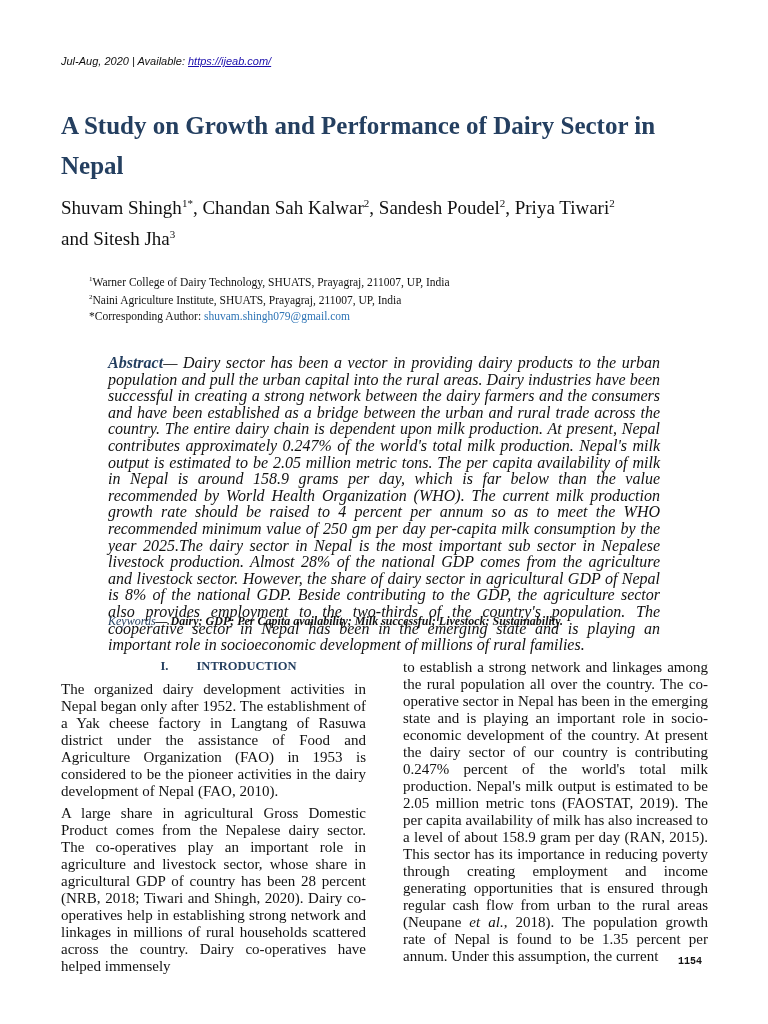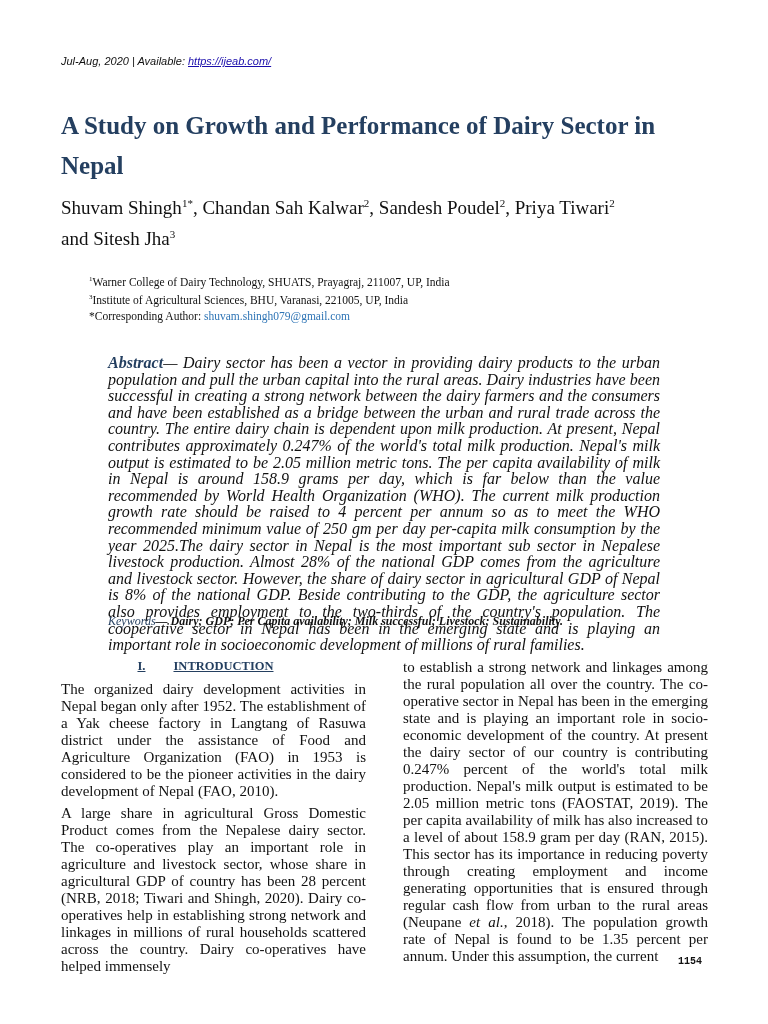--- a/index.html
+++ b/index.html
@@ -10,21 +10,21 @@
   .title { left: 61px; top: 106px; width: 660px; font-family: "Liberation Serif", serif; font-weight: bold; font-size: 25px; line-height: 40px; color: #243f60; }
   .authors { left: 61px; top: 190px; width: 660px; font-family: "Liberation Serif", serif; font-size: 19px; line-height: 27px; color: #111; }
   .authors sup { font-size: 11px; }
   .affil { left: 61px; top: 272px; width: 660px; font-family: Liberation Serif, serif; font-size: 11.5px; line-height: 15.5px; color: #111; margin-left: 28px; }
   .affil sup { font-size: 7px; }
   .affil .email { color: #2e74b5; }
   .abstract { left: 108px; top: 355px; width: 552px; font-family: "Liberation Serif", serif; font-style: italic; font-size: 16px; line-height: 16.6px; text-align: justify; color: #111; }
   .abstract .lbl { font-weight: bold; color: #243f60; }
   .keywords { left: 108px; top: 614px; width: 552px; font-family: "Liberation Serif", serif; font-style: italic; font-size: 12px; font-weight: bold; color: #111; }
   .keywords .lbl { font-weight: normal; color: #243f60; }
-  .sec-h { left: 53px; top: 659px; width: 305px; text-align: center; font-family: "Liberation Serif", serif; font-weight: bold; font-size: 12.5px; color: #243f60; text-decoration: underline; }
+  .sec-h { left: 76px; top: 659px; width: 305px; text-align: center; font-family: "Liberation Serif", serif; font-weight: bold; font-size: 12.5px; color: #243f60; }
   .sec-h .num { margin-right: 28px; }
   .col { font-family: "Liberation Serif", serif; font-size: 15px; line-height: 17px; text-align: justify; color: #111; width: 305px; }
   .col p { margin: 0 0 5px 0; }
   .col-left { left: 61px; top: 681px; }
   .col-right { left: 403px; top: 659px; }
   .footer { left: 61px; top: 938px; font-family: "Liberation Sans", sans-serif; font-style: italic; font-size: 11px; line-height: 18px; }
   .pageno { left: 678px; top: 956px; font-family: Liberation Mono, monospace; font-size: 10px; font-weight: bold; color: #111; }
 </style>
 </head>
 <body>
@@ -38,21 +38,21 @@
 <div class="abs authors">
   <span>Shuvam Shingh</span><sup>1*</sup>,
   <span>Chandan Sah Kalwar</span><sup>2</sup>,
   <span>Sandesh Poudel</span><sup>2</sup>,
   <span>Priya Tiwari</span><sup>2</sup><br>
   and <span>Sitesh Jha</span><sup>3</sup>
 </div>
 
 <div class="abs affil">
   <div><sup>1</sup><span>Warner College of Dairy Technology, SHUATS, Prayagraj, 211007, UP, India</span></div>
-  <div><sup>3</sup><span>Institute of Agricultural Sciences, BHU, Varanasi, 221005, UP, India</span></div>
+  <div><sup>2</sup><span>Naini Agriculture Institute, SHUATS, Prayagraj, 211007, UP, India</span></div>
   <div><span>*Corresponding Author: </span><span class="email">shuvam.shingh079@gmail.com</span></div>
 </div>
 
 <div class="abs abstract">
   <span class="lbl">Abstract</span><span>— </span><span>Dairy sector has been a vector in providing dairy products to the urban population and pull the urban capital into the rural areas. Dairy industries have been successful in creating a strong network between the dairy farmers and the consumers and have been established as a bridge between the urban and rural trade across the country. The entire dairy chain is dependent upon milk production. At present, Nepal contributes approximately 0.247% of the world's total milk production. Nepal's milk output is estimated to be 2.05 million metric tons. The per capita availability of milk in Nepal is around 158.9 grams per day, which is far below than the value recommended by World Health Organization (WHO). The current milk production growth rate should be raised to 4 percent per annum so as to meet the WHO recommended minimum value of 250 gm per day per-capita milk consumption by the year 2025.The dairy sector in Nepal is the most important sub sector in Nepalese livestock production. Almost 28% of the national GDP comes from the agriculture and livestock sector. However, the share of dairy sector in agricultural GDP of Nepal is 8% of the national GDP. Beside contributing to the GDP, the agriculture sector also provides employment to the two-thirds of the country's population. The cooperative sector in Nepal has been in the emerging state and is playing an important role in socioeconomic development of millions of rural families.</span>
 </div>
 
 <div class="abs keywords">
   <span class="lbl">Keywords</span><span>— </span><span>Dairy; GDP; Per Capita availability; Milk successful; Livestock; Sustainability.</span>
 </div>

